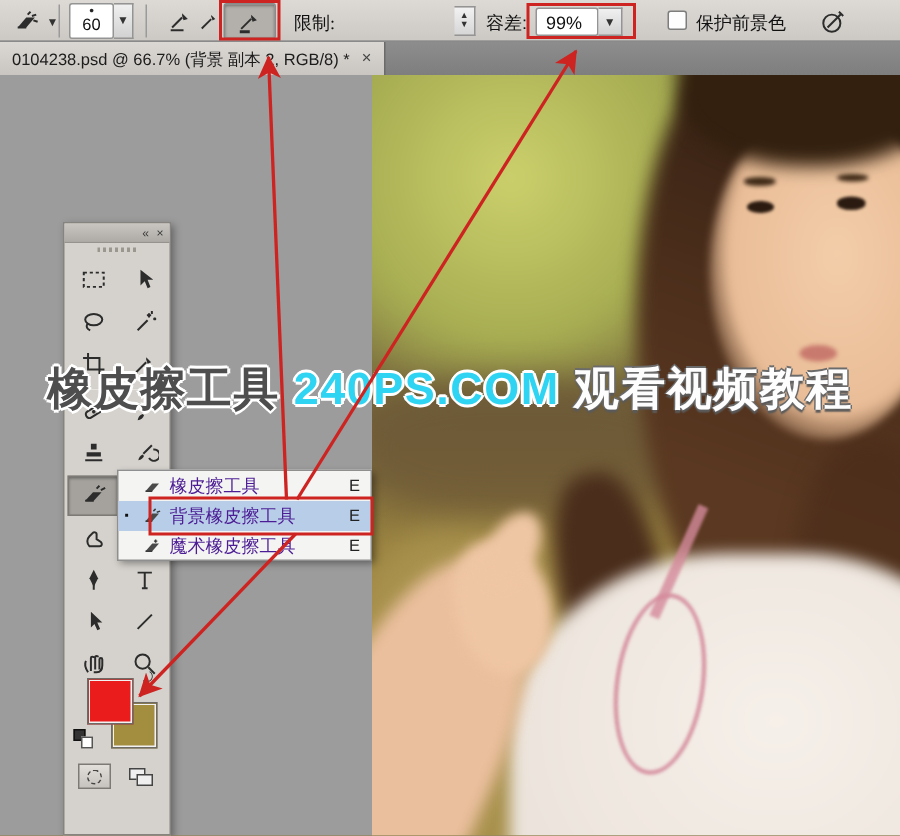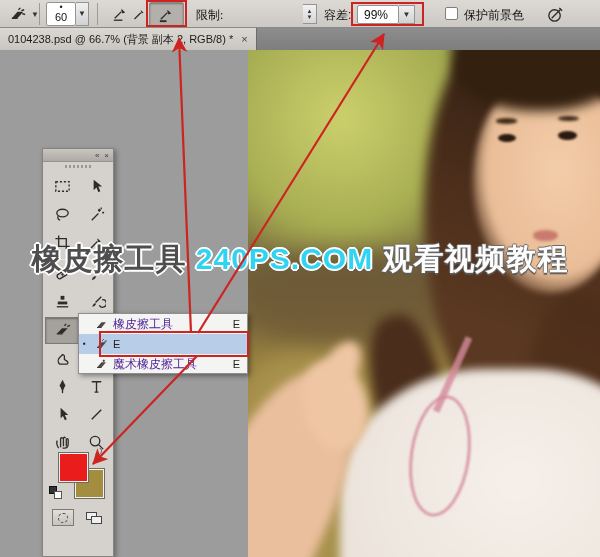--- a/index.html
+++ b/index.html
@@ -313,20 +313,21 @@
       </svg>
     <span class="mi-label">橡皮擦工具</span>
     <span class="mi-key">E</span>
   </div>
   <div class="menu-item sel">
     <span class="mi-bullet">▪</span>
     <svg class="mi-icon" viewBox="0 0 20 20">
         <path class="fill" d="M4 14 L10 7 H16 L10 14 Z"></path>
         <path d="M4 14 h6 M11 5 l2-2 M14 6 l3-1"></path>
       </svg>
+    <span class="mi-label">背景橡皮擦工具</span>
     <span class="mi-key">E</span>
   </div>
   <div class="menu-item">
     <span class="mi-bullet"></span>
     <svg class="mi-icon" viewBox="0 0 20 20">
         <path class="fill" d="M4 14 L10 7 H16 L10 14 Z"></path>
         <path d="M4 14 h6 M13 3.5 v3 M11.5 5 h3"></path>
       </svg>
     <span class="mi-label">魔术橡皮擦工具</span>
     <span class="mi-key">E</span>

